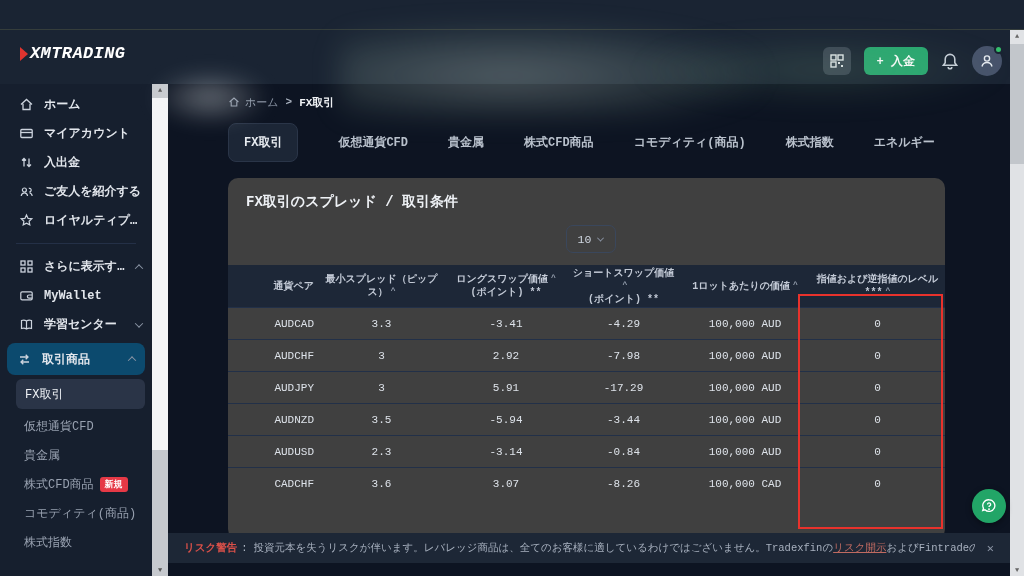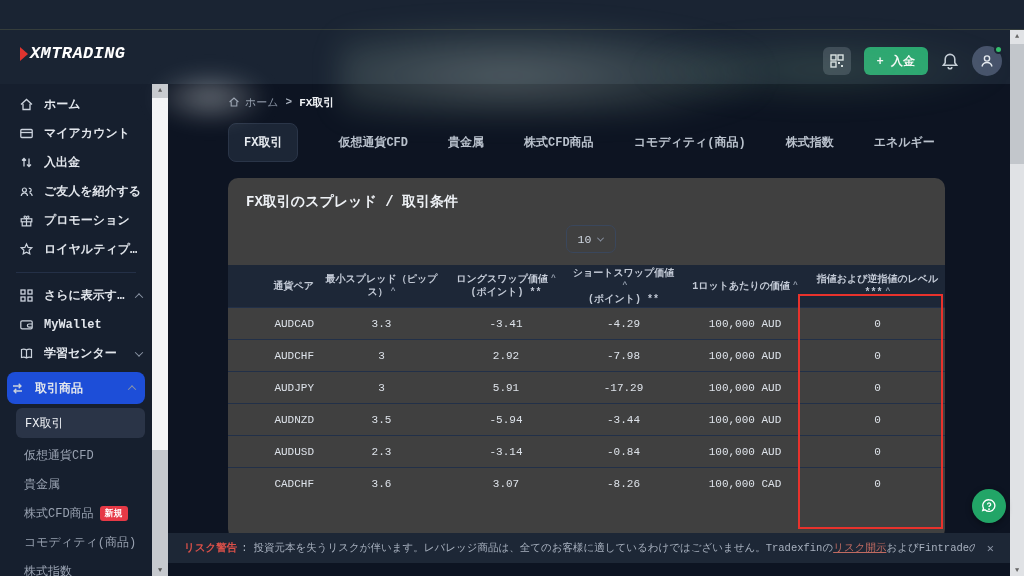--- a/index.html
+++ b/index.html
@@ -26,21 +26,21 @@
   .smudge.a{ left:340px; top:26px; width:420px; height:90px; background:radial-gradient(ellipse at 40% 55%, rgba(210,225,215,.30), rgba(150,185,160,.14) 55%, transparent 75%); filter:blur(14px);}
   .smudge.b{ left:630px; top:32px; width:380px; height:75px; background:radial-gradient(ellipse, rgba(120,170,130,.20), transparent 70%); filter:blur(12px);}
   .smudge.c{ left:150px; top:70px; width:120px; height:55px; background:radial-gradient(ellipse, rgba(240,245,245,.40), transparent 70%); filter:blur(10px);}
   
   .sidebar{ position:absolute; left:0; top:84px; bottom:0; width:152px; background:#161f2e; padding-top:6px; z-index:2;}
   .side-item{ display:flex; align-items:center; height:29px; padding:0 10px 0 18px; gap:10px; color:#e2e6ec; font-weight:600; font-size:12px; cursor:pointer; white-space:nowrap;}
   .side-item .ic{ width:16px; display:flex; justify-content:center; color:#ccd3dd; flex:none;}
   .side-item .lbl{ overflow:hidden; text-overflow:ellipsis;}
   .side-item .chev-wrap{ margin-left:auto; color:#8b95a5;}
   .side-div{ height:1px; background:#243047; margin:8px 16px;}
-  .side-item.pill{ background:#1d4ed8; border-radius:8px; margin:4px 7px; height:32px; padding-left:2px;}
+  .side-item.pill{ background:#0c4a6e; border-radius:8px; margin:4px 7px; height:32px; padding-left:9px;}
   .sub-item{ display:flex; align-items:center; height:29px; padding-left:24px; color:#99a2b1; font-size:12px; cursor:pointer; white-space:nowrap;}
   .sub-item.active{ background:#2a3447; border-radius:6px; margin:3px 7px 3px 16px; padding-left:9px; color:#eef1f5; height:30px;}
   .badge-new{ background:#e63946; color:#fff; font-size:9px; font-weight:bold; border-radius:3px; padding:1px 5px; margin-left:6px;}
   .chev{ width:6px; height:6px; border-right:1.5px solid currentColor; border-bottom:1.5px solid currentColor; display:inline-block;}
   .chev.down{ transform:rotate(45deg) translate(-1px,-1px);}
   .chev.up{ transform:rotate(-135deg) translate(-1px,-1px);}
   
   .side-scroll{ position:absolute; left:152px; top:84px; bottom:0; width:16px; background:#c6c9ce; z-index:5; cursor:pointer;}
   .side-scroll .arrow{ position:absolute; left:0; width:16px; height:12px; color:#555; font-size:7px; text-align:center; line-height:12px;}
   .side-scroll .thumb{ position:absolute; left:0; top:14px; width:16px; height:352px; background:#f4f5f7;}
@@ -162,29 +162,20 @@
           <svg width="15" height="15" viewBox="0 0 15 15" fill="none" stroke="currentColor" stroke-width="1.2">
             <circle cx="5.4" cy="6" r="2"></circle>
             <path d="M2.2 12c.3-2 1.6-3.1 3.2-3.1S8.3 10 8.6 12M9.8 4.4a1.8 1.8 0 1 1 .6 3.5M10.6 9c1.4.2 2.3 1.3 2.6 3"></path>
           </svg>
         </span>
       <span class="lbl">ご友人を紹介する</span>
     </div>
     <div class="side-item">
       <span class="ic">
           <svg width="15" height="15" viewBox="0 0 15 15" fill="none" stroke="currentColor" stroke-width="1.2">
-            <rect x="2.2" y="5.8" width="10.6" height="3"></rect>
-            <path d="M3.2 8.8v4h8.6v-4M7.5 5.8v7M7.5 5.8C5 5.8 4.3 3 6 3s1.5 2.8 1.5 2.8zm0 0C10 5.8 10.7 3 9 3S7.5 5.8 7.5 5.8z"></path>
-          </svg>
-        </span>
-      <span class="lbl">プロモーション</span>
-    </div>
-    <div class="side-item">
-      <span class="ic">
-          <svg width="15" height="15" viewBox="0 0 15 15" fill="none" stroke="currentColor" stroke-width="1.2">
             <path d="M7.5 2l1.6 3.4 3.7.4-2.7 2.5.7 3.6-3.3-1.8-3.3 1.8.7-3.6L2.2 5.8l3.7-.4z"></path>
           </svg>
         </span>
       <span class="lbl">ロイヤルティプログラム</span>
     </div>
     <div class="side-div"></div>
     <div class="side-item">
       <span class="ic">
           <svg width="15" height="15" viewBox="0 0 15 15" fill="none" stroke="currentColor" stroke-width="1.3">
             <rect x="2" y="2" width="4" height="4"></rect>

